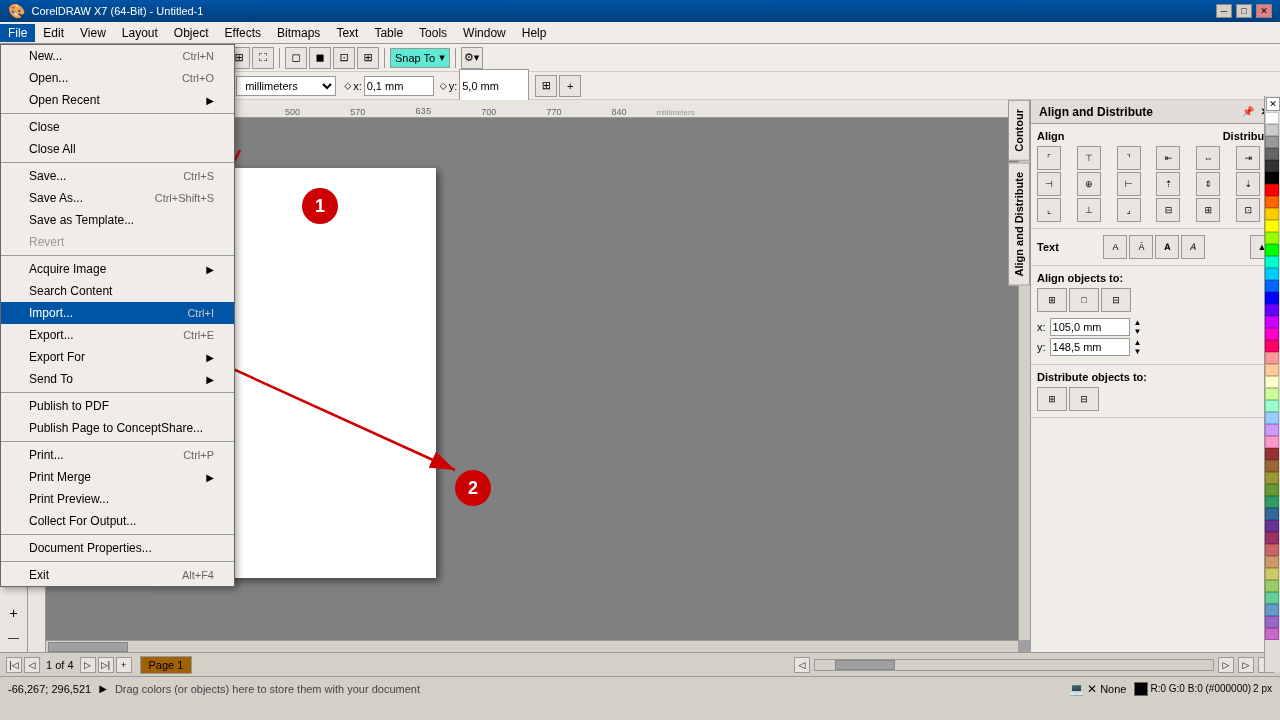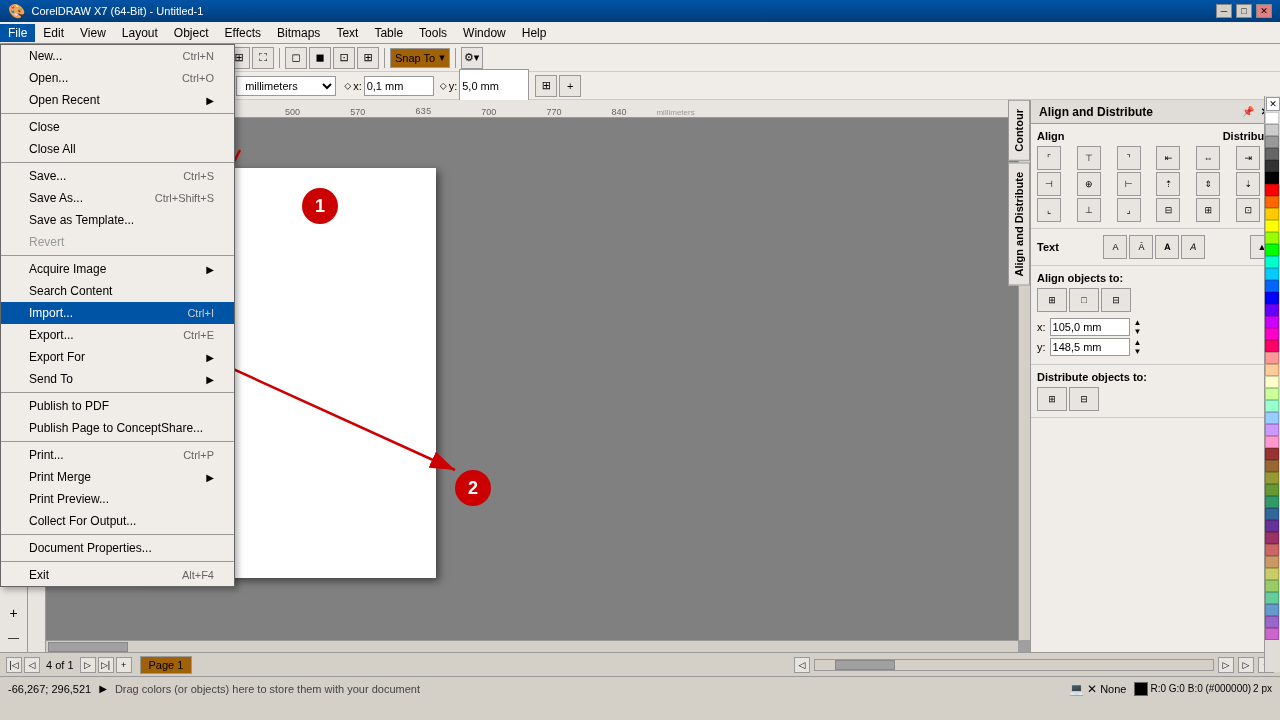--- a/index.html
+++ b/index.html
@@ -37,21 +37,21 @@
       border-bottom: 1px solid #ccc;
       padding: 0 4px; gap: 2px;
     }
     .toolbar-btn {
       width: 22px; height: 22px; background: #e8e4e0; border: 1px solid #999;
       display: flex; align-items: center; justify-content: center; cursor: pointer;
       font-size: 11px;
     }
     .toolbar-separator { width: 1px; height: 20px; background: #999; margin: 0 3px; }
     .zoom-box { width: 60px; height: 20px; border: 1px solid #999; background: white; font-size: 11px; padding: 1px 4px; }
-    .snap-box { height: 20px; border: 1px solid #999; background: #a16207; font-size: 11px; padding: 1px 4px; display: flex; align-items: center; gap: 4px; }
+    .snap-box { height: 20px; border: 1px solid #999; background: #5eead4; font-size: 11px; padding: 1px 4px; display: flex; align-items: center; gap: 4px; }
 
     
     .toolbar2 {
       height: 28px;
       background: #f0ece8;
       display: flex; align-items: center;
       border-bottom: 1px solid #ccc;
       padding: 0 4px; gap: 2px;
       font-size: 11px;
     }
@@ -509,21 +509,21 @@
     <div class="color-swatch" style="background: rgb(102, 204, 153); width: 14px; height: 12px; border: 1px solid rgba(0, 0, 0, 0.2); cursor: pointer;"></div>
     <div class="color-swatch" style="background: rgb(102, 153, 204); width: 14px; height: 12px; border: 1px solid rgba(0, 0, 0, 0.2); cursor: pointer;"></div>
     <div class="color-swatch" style="background: rgb(153, 102, 204); width: 14px; height: 12px; border: 1px solid rgba(0, 0, 0, 0.2); cursor: pointer;"></div>
     <div class="color-swatch" style="background: rgb(204, 102, 204); width: 14px; height: 12px; border: 1px solid rgba(0, 0, 0, 0.2); cursor: pointer;"></div>
   </div>
 
 <div class="status-bar">
   <div class="page-controls">
     <div class="page-btn">|◁</div>
     <div class="page-btn">◁</div>
-    <span style="padding:0 4px;">4 of 1</span>
+    <span style="padding:0 4px;">1 of 4</span>
     <div class="page-btn">▷</div>
     <div class="page-btn">▷|</div>
     <div class="page-btn">+</div>
   </div>
   <div class="page-tab">Page 1</div>
   <div style="flex:1;"></div>
   <div style="display:flex;align-items:center;gap:4px;">
     <div class="page-btn">◁</div>
     <div style="flex:1; width:400px; height:12px; background:#d4d0c8; border:1px solid #999; position:relative;">
       <div style="width:60px;height:10px;background:#a0a0a0;border:1px solid #888;position:absolute;left:20px;top:0;"></div>

